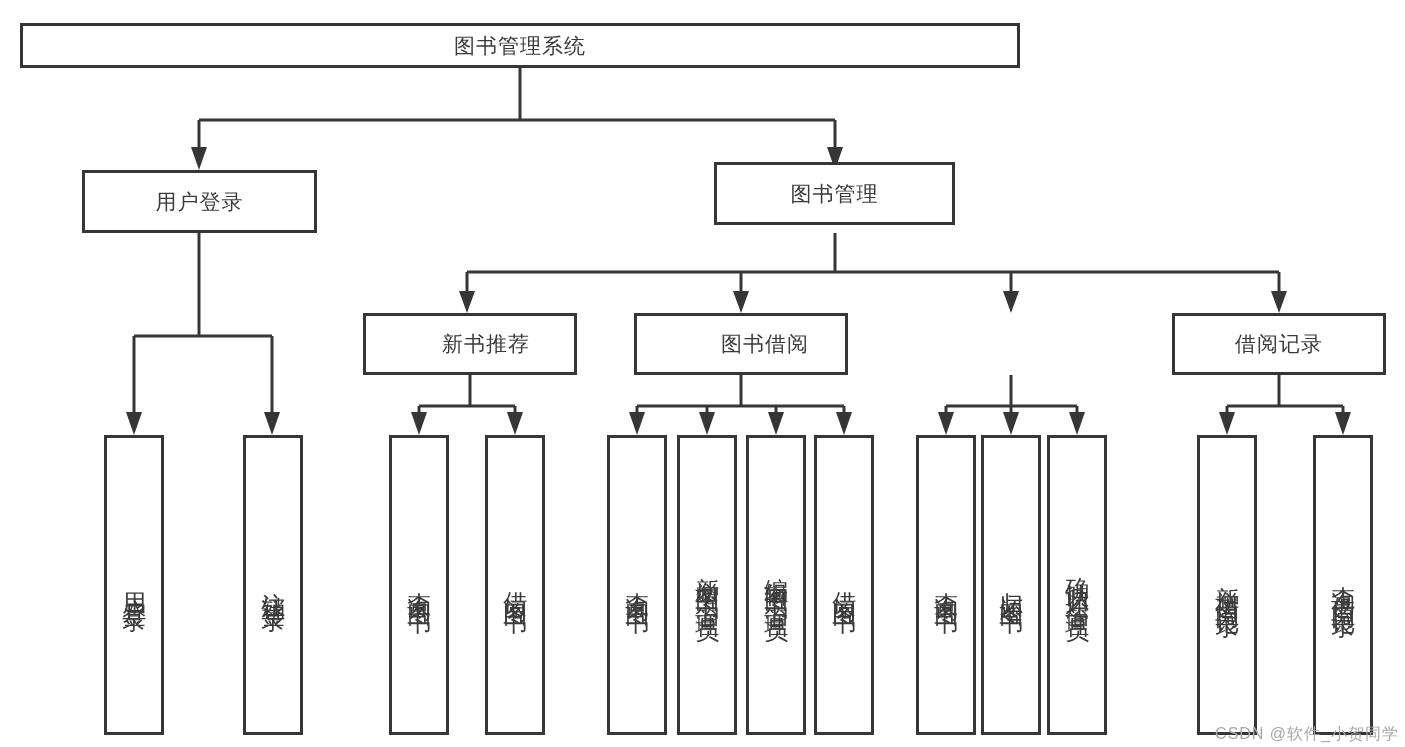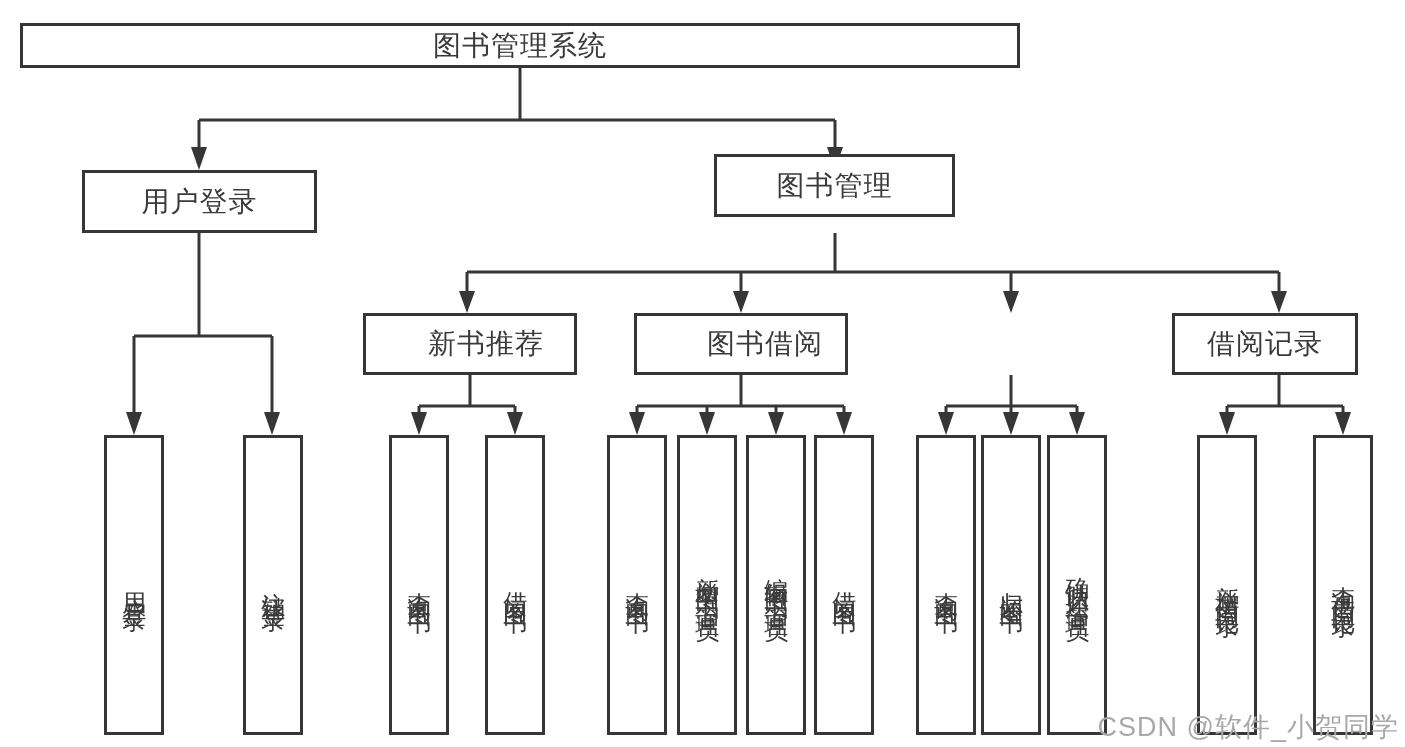--- a/index.html
+++ b/index.html
@@ -19,38 +19,38 @@
   #stage { position: relative; width: 1405px; height: 747px; background: var(--background); }
   #connectors { position: absolute; left: 0; top: 0; z-index: 0; }
   .node {
     position: absolute;
     background: var(--background);
     border: 3px solid var(--line);
     display: flex; align-items: center; justify-content: center;
     z-index: 1;
   }
   .node .lbl {
-    font-size: 28px;
+    font-size: 21px;
     letter-spacing: 1px;
     color: var(--text);
     white-space: nowrap;
   }
   .leaf .vtext {
     writing-mode: vertical-rl;
     text-orientation: mixed;
     font-size: 24px;
     letter-spacing: 6px;
     line-height: 1.1;
     color: var(--text);
     white-space: nowrap;
   }
   .watermark {
     position: absolute;
     right: 6px; bottom: 2px;
-    font-size: 27px;
+    font-size: 16px;
     color: var(--watermark);
     z-index: 3;
     letter-spacing: 1px;
   }
 </style>
 </head>
 <body>
 
 <div id="stage">
 
@@ -123,31 +123,31 @@
     </g>
   </svg>
 
   <div class="node" style="left:20px; top:23px; width:1000px; height:45px;">
     <span class="lbl">图书管理系统</span>
   </div>
 
   <div class="node" style="left:82px; top:170px; width:235px; height:63px;">
     <span class="lbl">用户登录</span>
   </div>
-  <div class="node" style="left:714px; top:154px; width:241px; height:63px;">
+  <div class="node" style="left:714px; top:162px; width:241px; height:63px;">
     <span class="lbl">图书管理</span>
   </div>
 
   <div class="node" style="left:363px; top:313px; width:214px; height:62px;padding-left:32px;">
     <span class="lbl">新书推荐</span>
   </div>
   <div class="node" style="left:634px; top:313px; width:214px; height:62px;padding-left:48px;">
     <span class="lbl">图书借阅</span>
   </div>
-  <div class="node" style="left:1172px; top:313px; width:186px; height:62px;">
+  <div class="node" style="left:1172px; top:313px; width:214px; height:62px;">
     <span class="lbl">借阅记录</span>
   </div>
 
   <div class="node leaf" style="left:104px; top:435px; width:60px; height:300px;">
     <span class="vtext">用户登录</span>
   </div>
   <div class="node leaf" style="left:243px; top:435px; width:60px; height:300px;">
     <span class="vtext">注销登录</span>
   </div>
 

